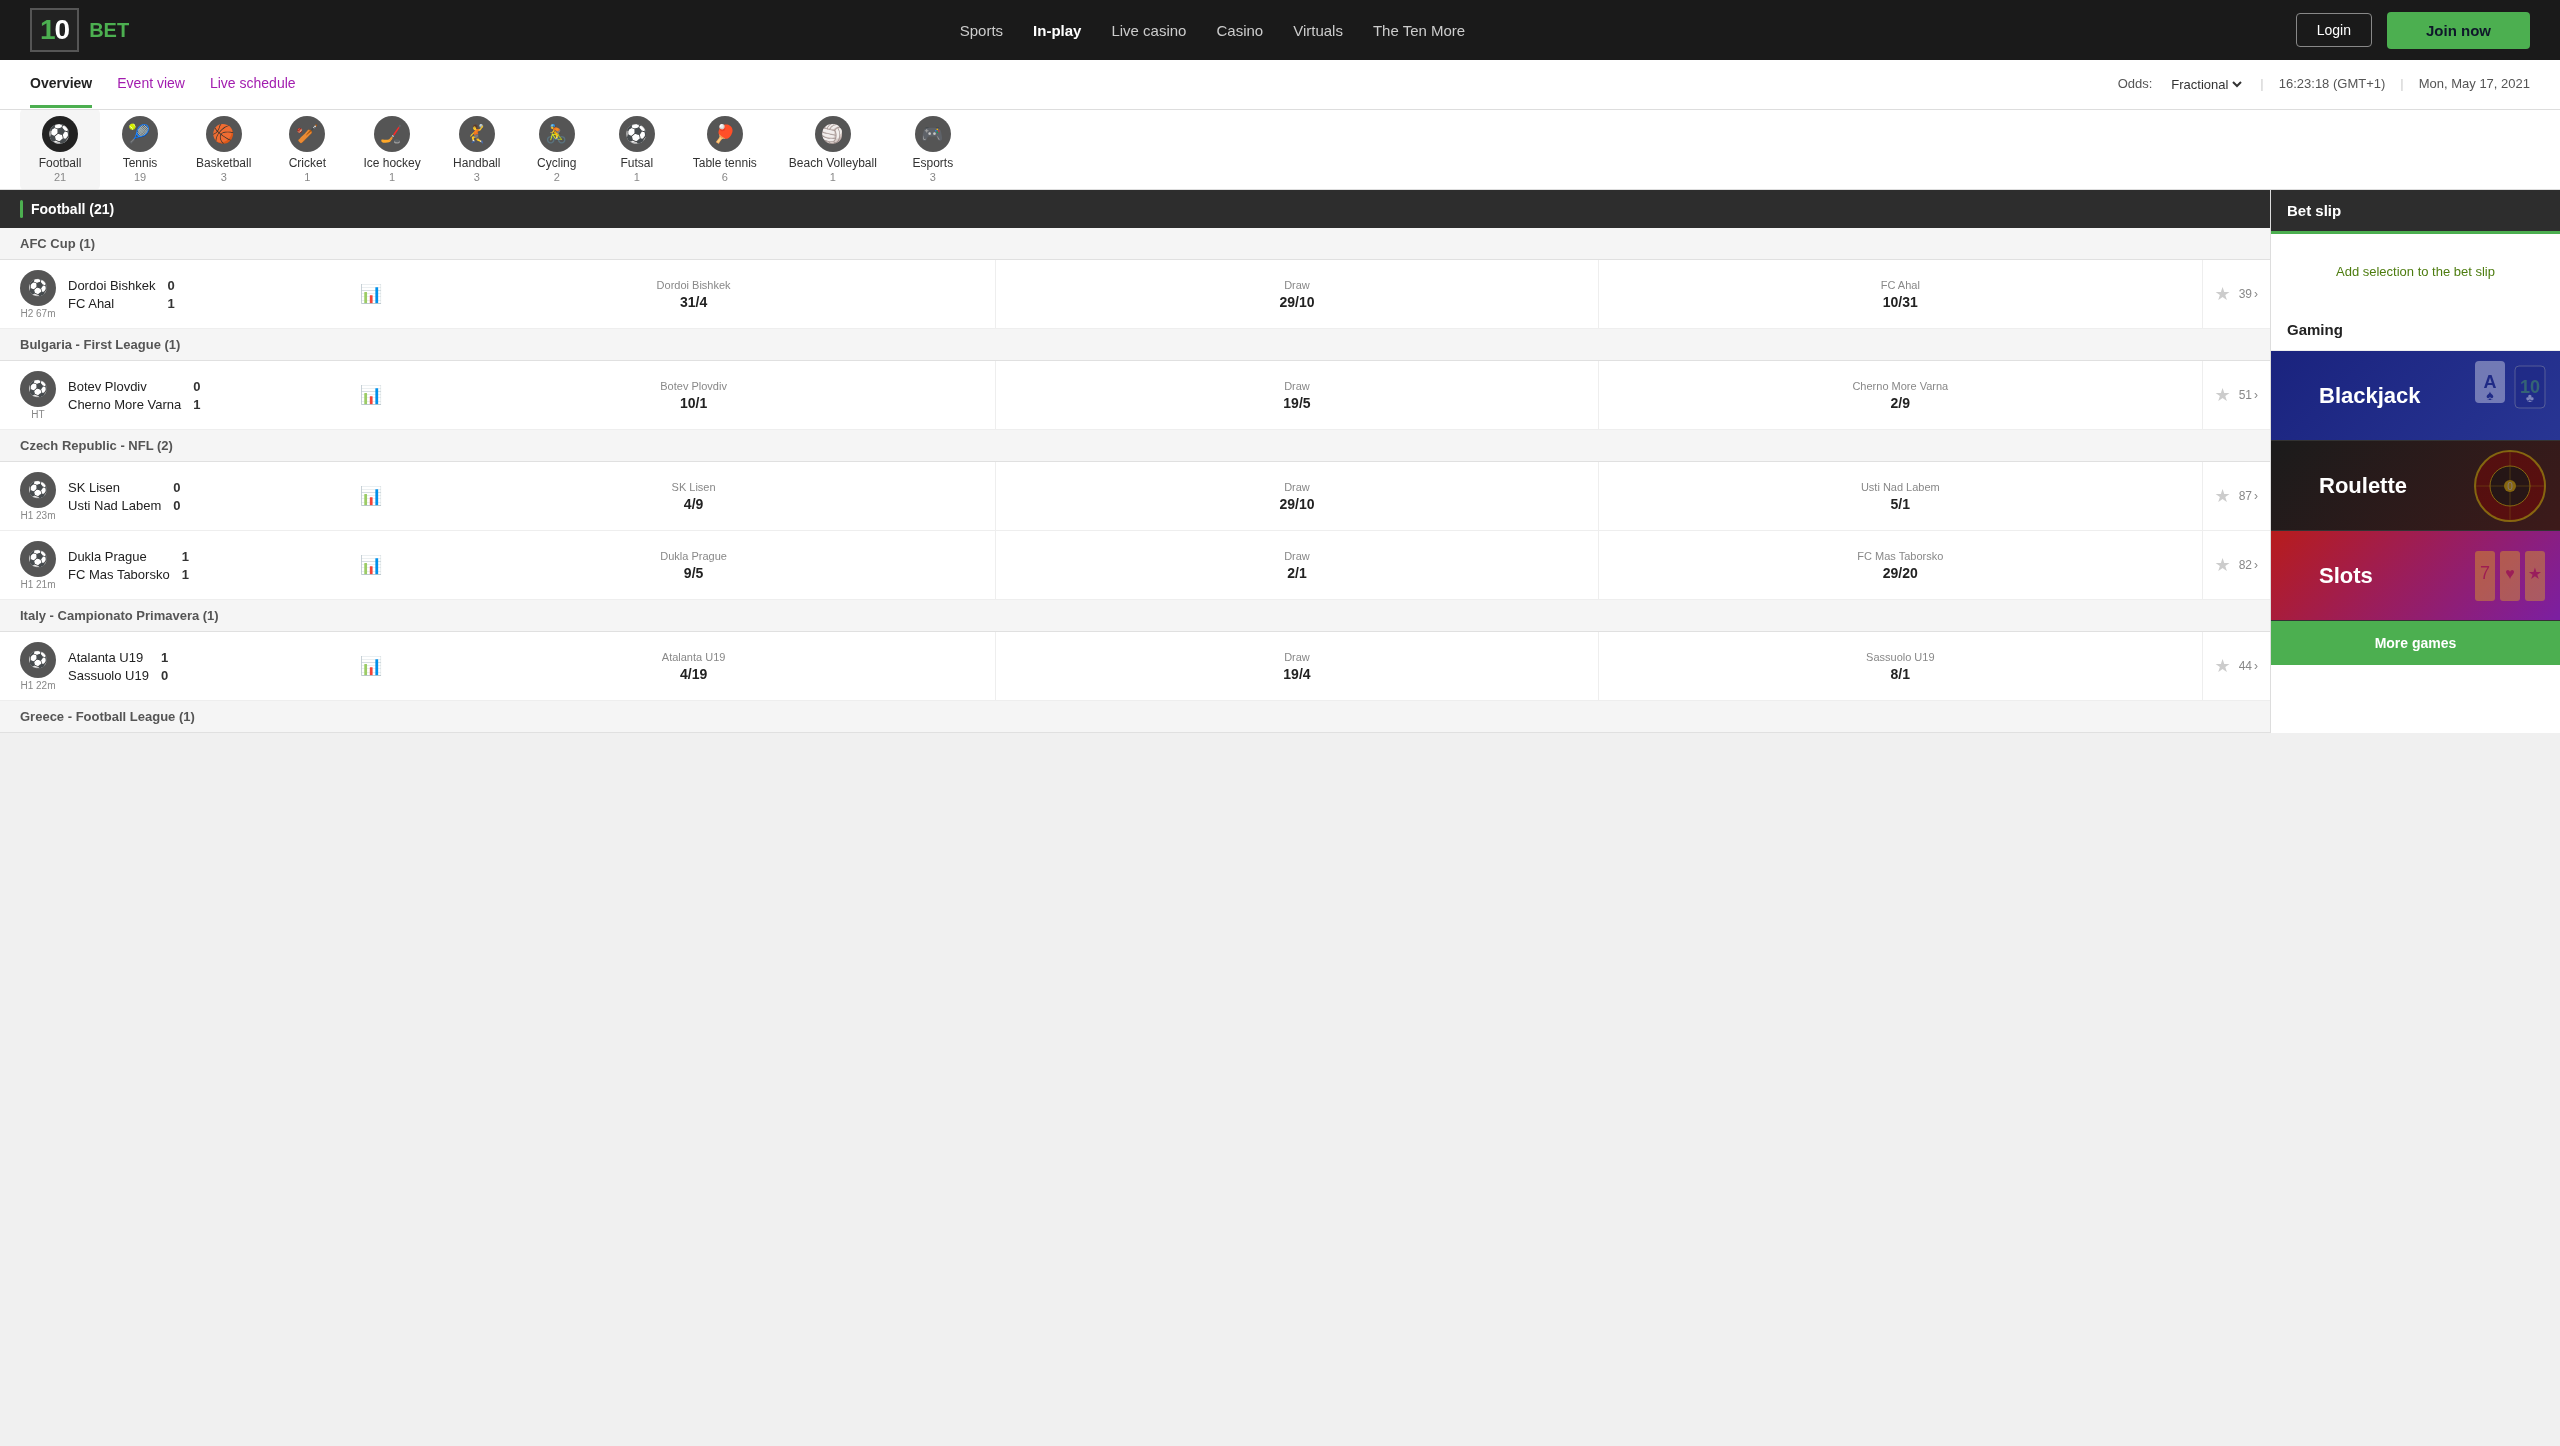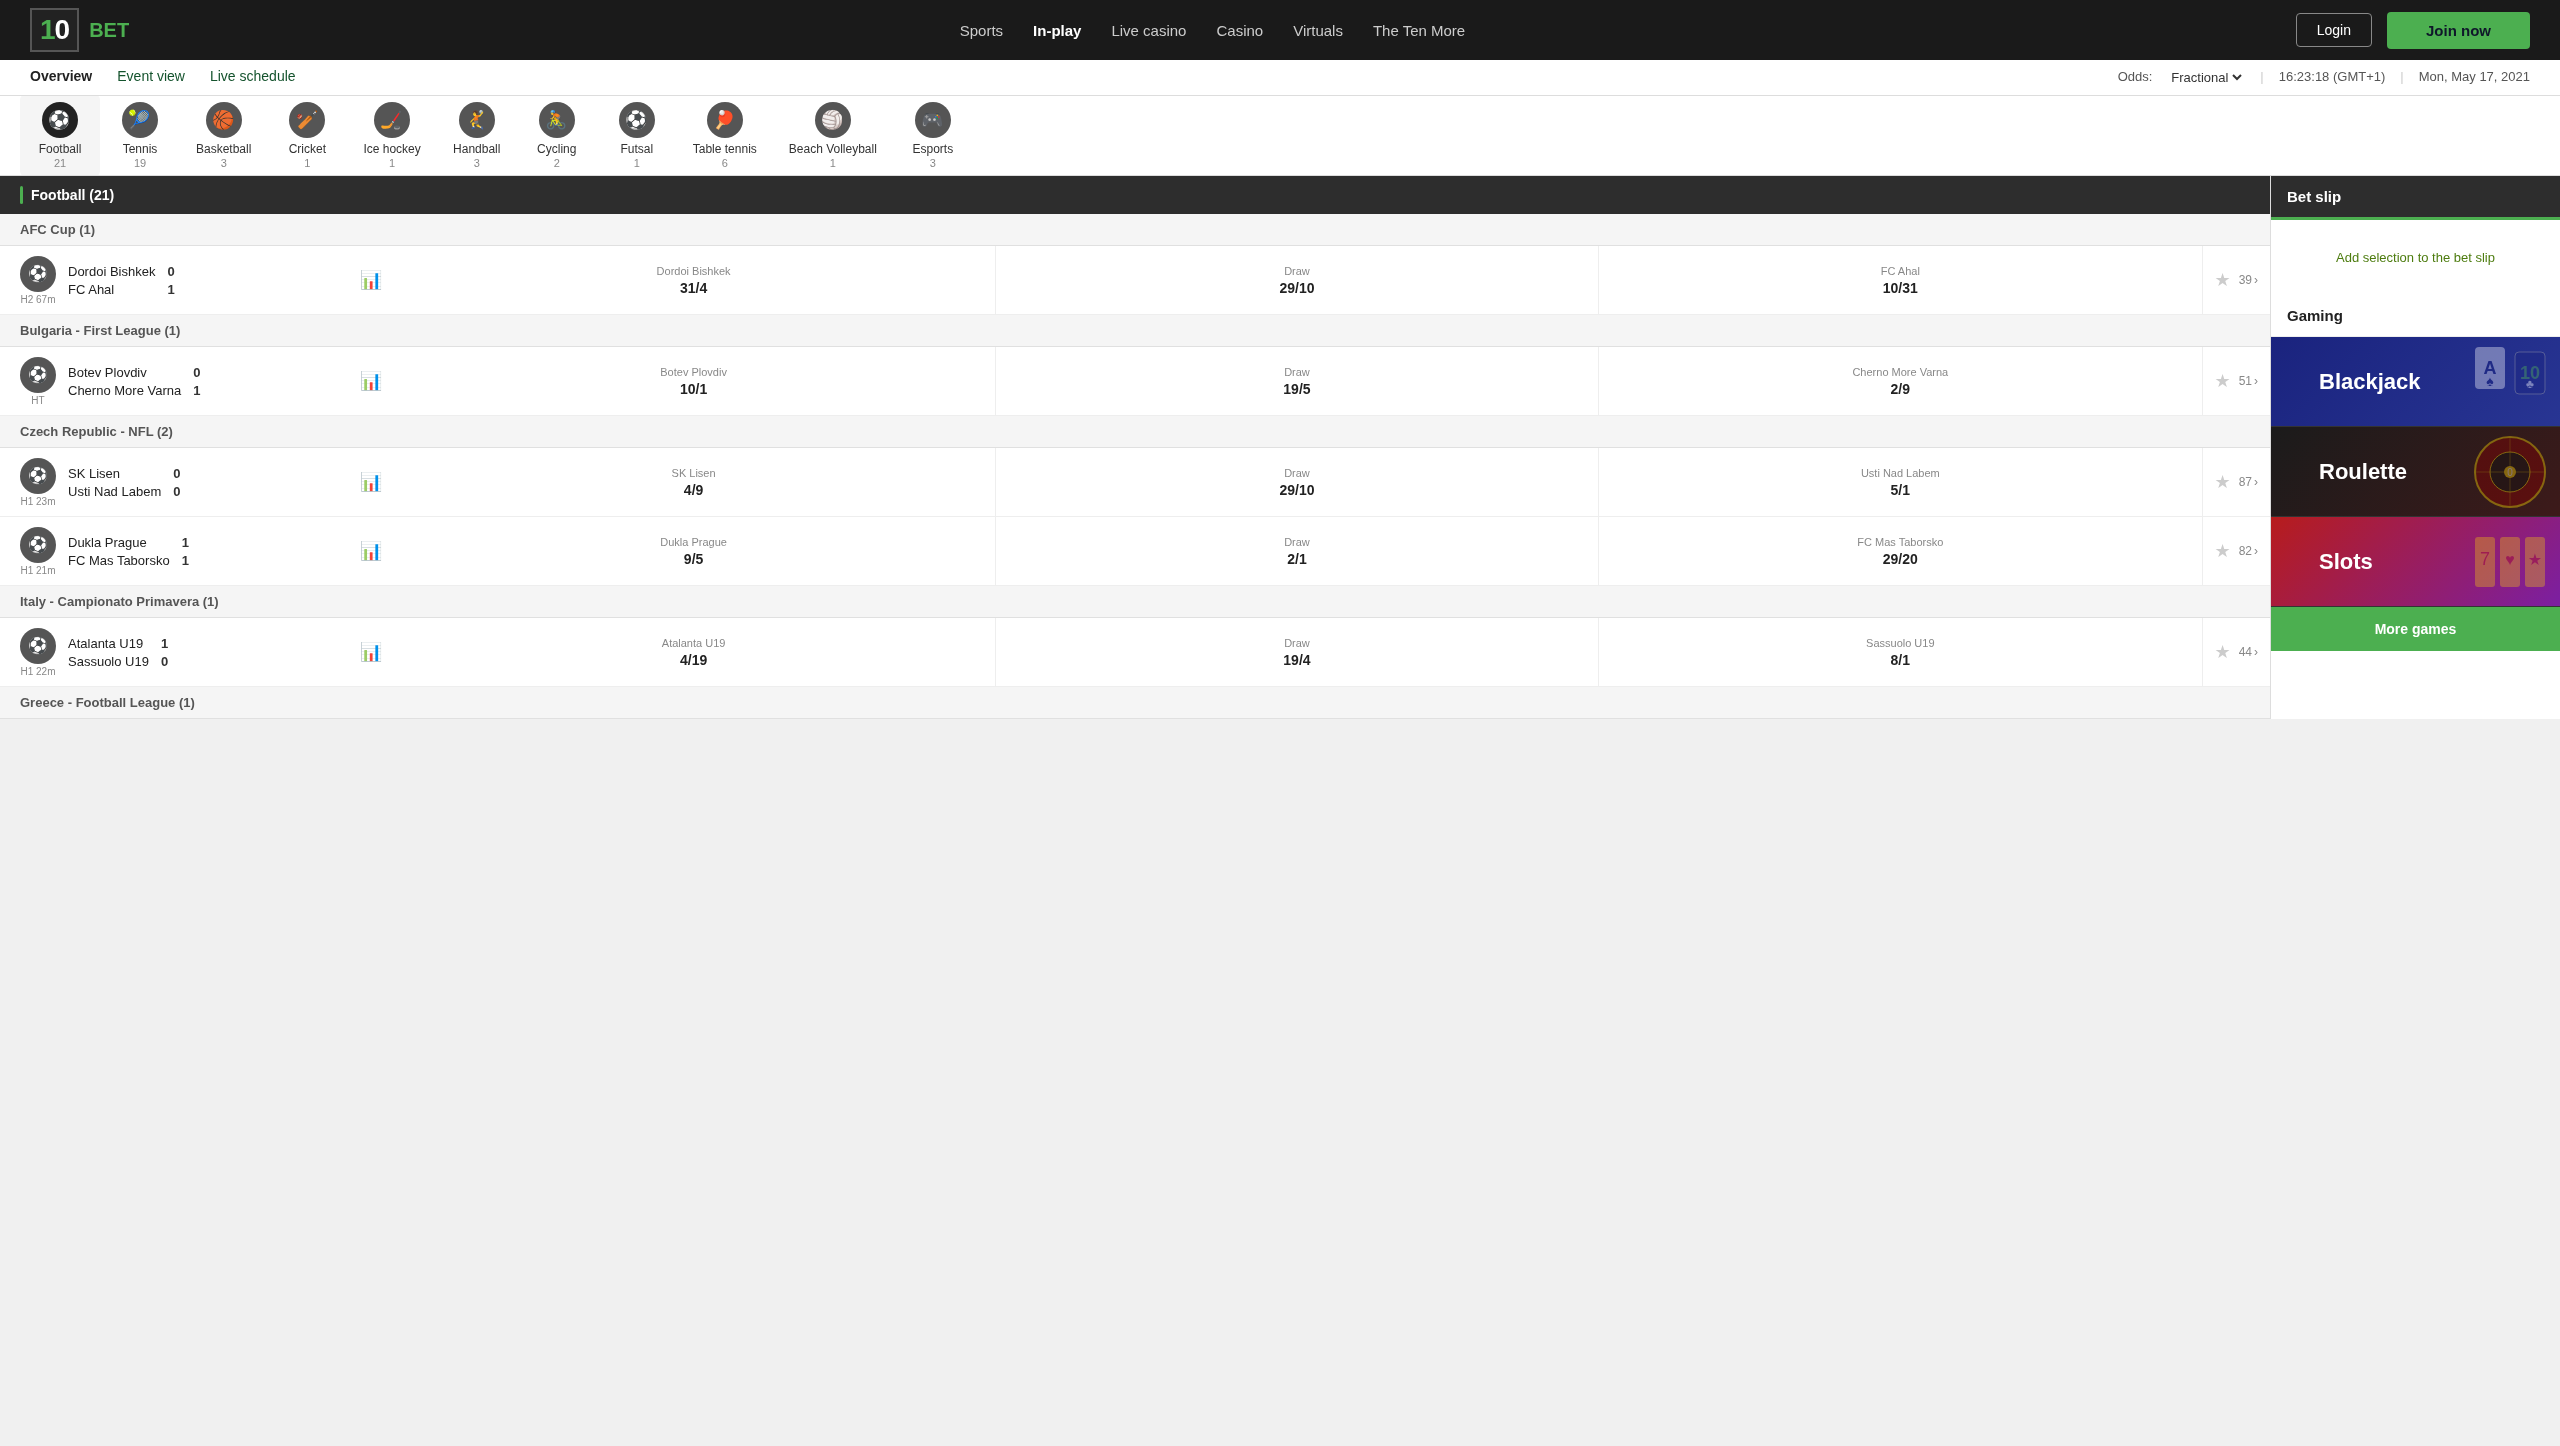--- a/index.html
+++ b/index.html
@@ -58,27 +58,27 @@
       font-size: 15px;
       font-weight: bold;
     }
 
     
     .subnav {
       background: white;
       display: flex;
       align-items: center;
       padding: 0 30px;
-      height: 36px;
+      height: 50px;
       border-bottom: 1px solid #ddd;
       justify-content: space-between;
     }
     .subnav-left { display: flex; gap: 25px; }
     .subnav-left a {
-      color: #14532d;
+      color: #a21caf;
       text-decoration: none;
       font-size: 14px;
       padding: 14px 0;
     }
     .subnav-left a.active {
       color: #222;
       font-weight: bold;
       border-bottom: 3px solid #4caf50;
     }
     .subnav-right {

